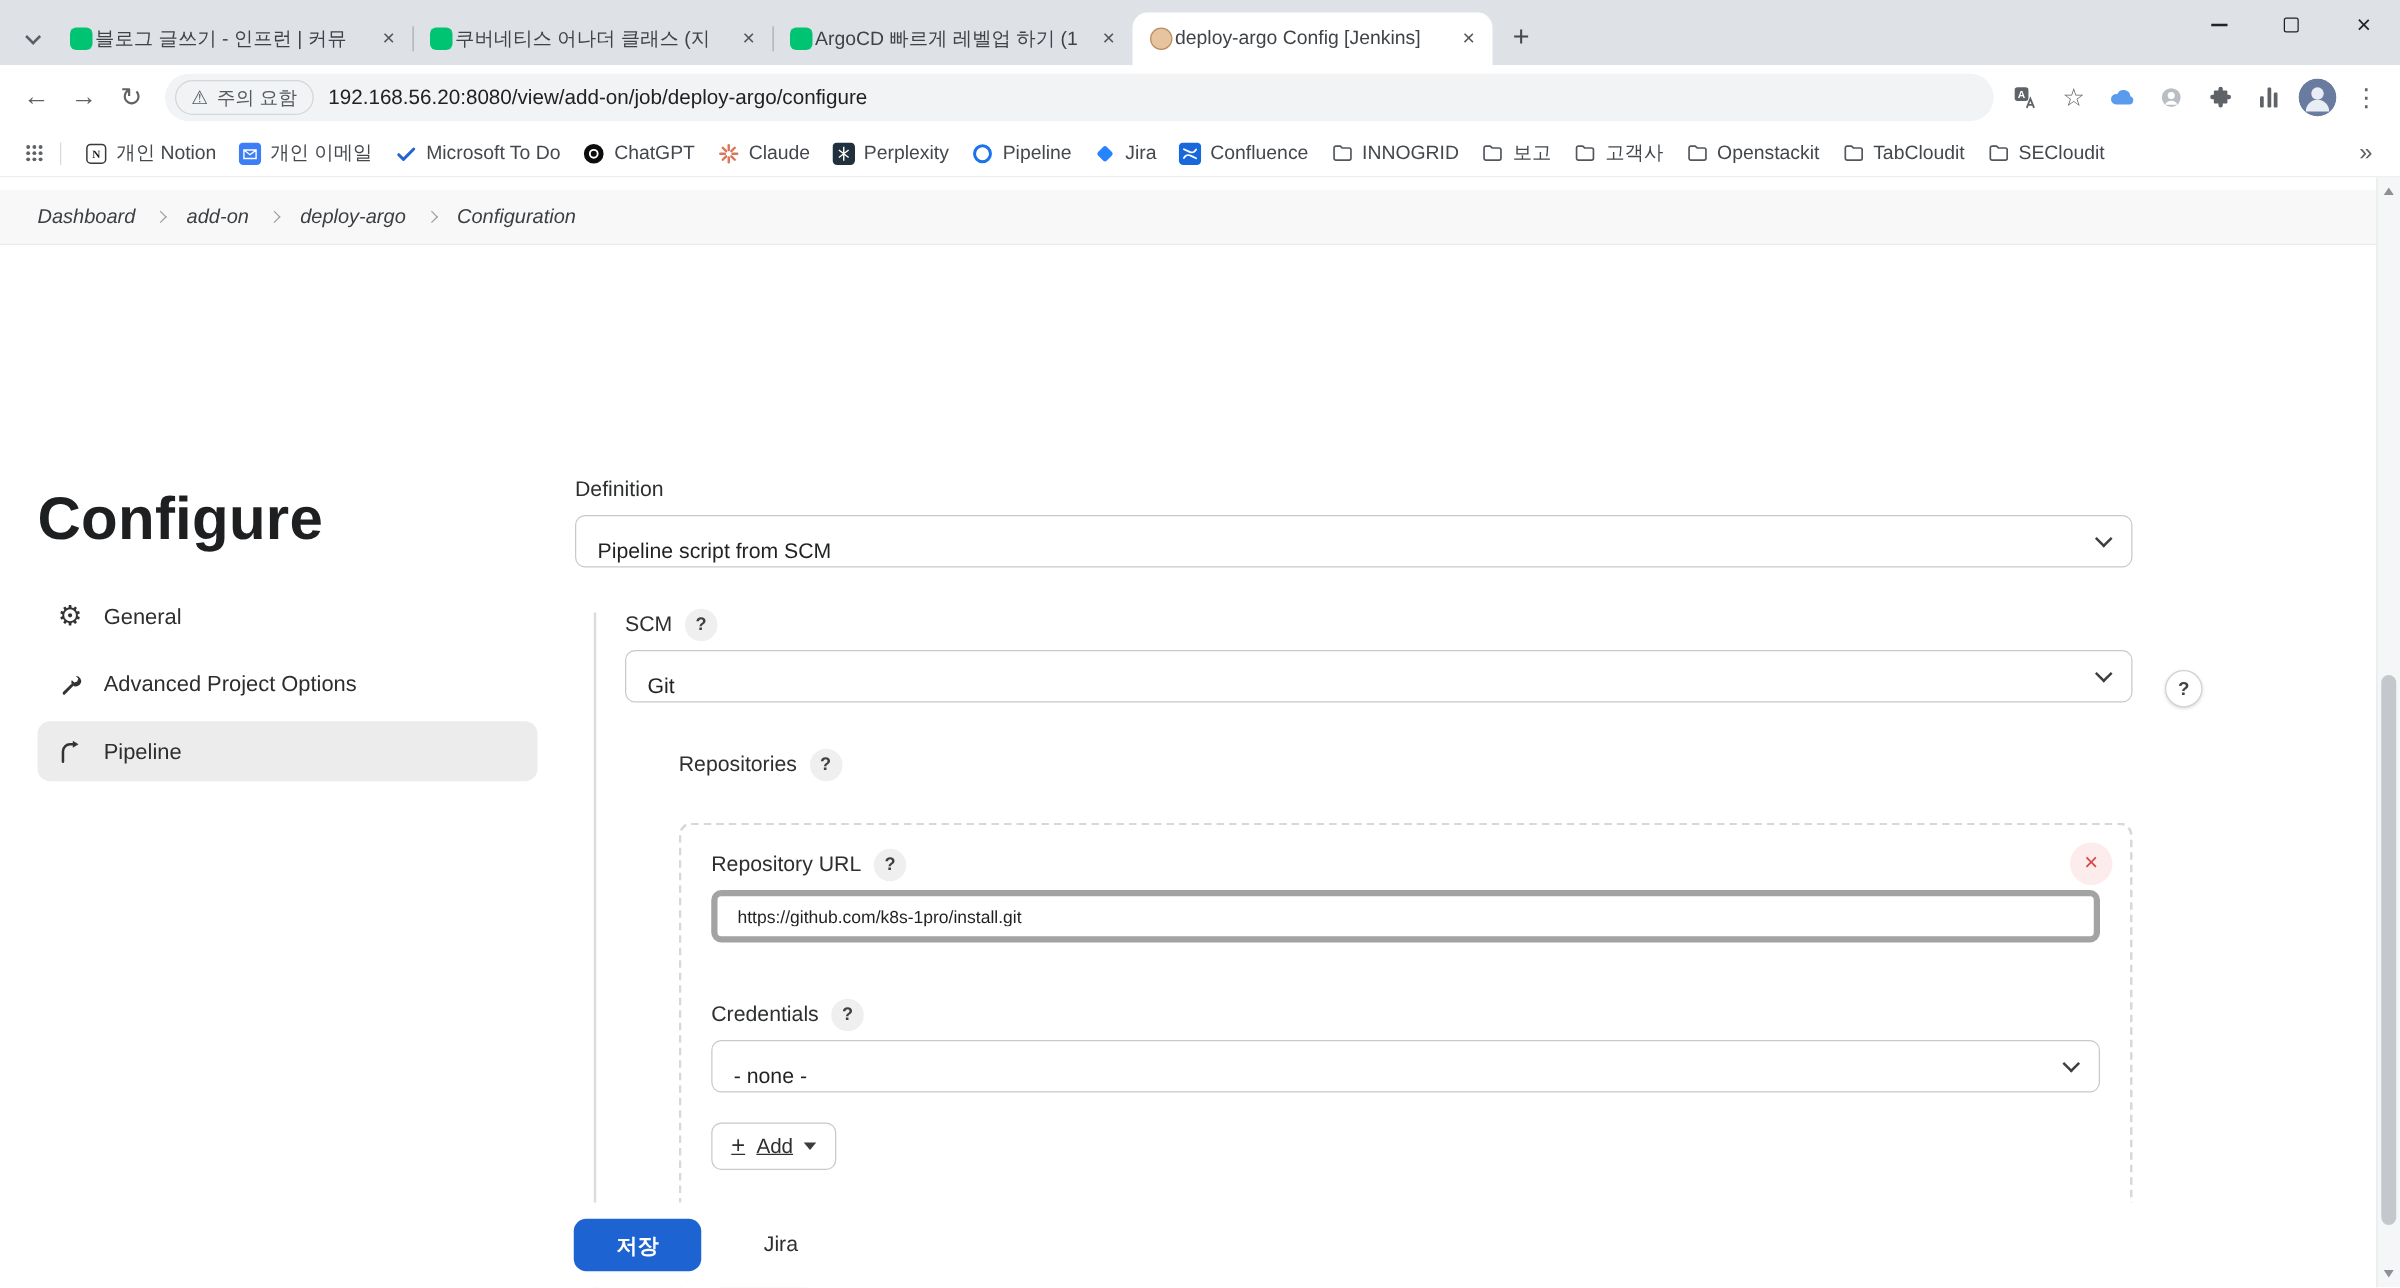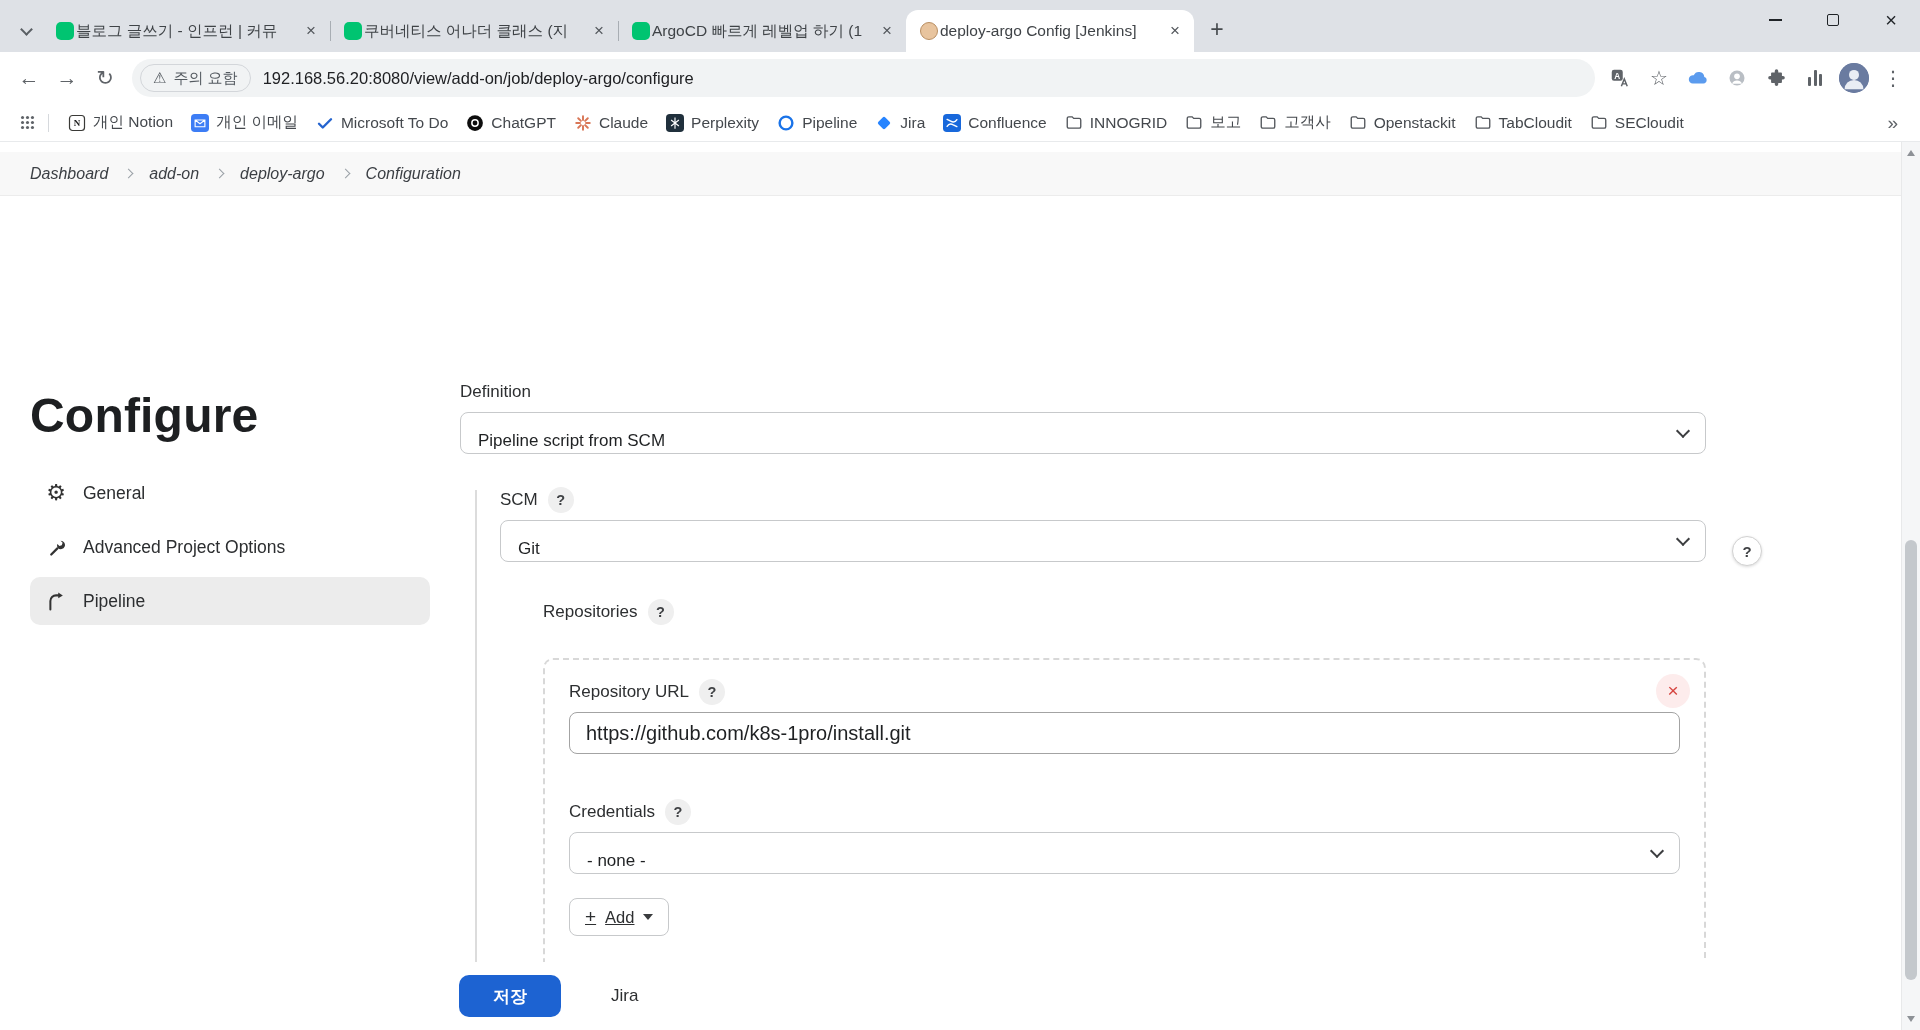--- a/index.html
+++ b/index.html
@@ -53,21 +53,21 @@
   .side-title { font-size:48px; font-weight:700; color:#1d1f21; letter-spacing:.2px; }
   .side-list { margin-top:26px; display:flex; flex-direction:column; gap:6px; }
   .side-item { display:flex; align-items:center; gap:15px; height:48px; padding:0 14px; border-radius:10px; font-size:17.5px; color:#2c2e30; }
   .side-item.active { background:#ececec; }
   .side-ic { width:24px; height:24px; display:flex; align-items:center; justify-content:center; font-size:22px; color:#333; }
 
   .main { position:absolute; left:460px; top:240px; width:1246px; }
   .flabel { display:flex; align-items:center; gap:10px; font-size:17px; color:#2d2f31; height:20px; }
   .selectbox { height:42px; border:1px solid #c7c9cb; border-radius:8px; background:#fff; display:flex; align-items:center; padding:16px 40px 0 17px; font-size:17px; color:#1f2123; position:relative; margin-top:10px; }
   .sel-chev { position:absolute; right:17px; top:50%; width:10px; height:10px; border-right:2px solid #3c3e40; border-bottom:2px solid #3c3e40; transform:translateY(-70%) rotate(45deg); }
-  .textinput { width:100%; height:42px; border:1px solid #a3a3a3; border-radius:8px; padding:0 16px; font-size:20px; color:#1f2123; margin-top:10px; font-family:inherit; outline:none; }
+  .textinput { width:100%; height:42px; border:5px solid #a3a3a3; border-radius:8px; padding:0 16px; font-size:14px; color:#1f2123; margin-top:10px; font-family:inherit; outline:none; }
   .help { width:26px; height:26px; border-radius:50%; background:#efefef; color:#3f4144; display:flex; align-items:center; justify-content:center; font-size:14.5px; font-weight:700; flex:none; }
   .help-float { position:absolute; right:-56px; top:16px; width:30px; height:30px; background:#fff; border:1px solid #d2d2d2; box-shadow:0 1px 3px rgba(0,0,0,.15); font-size:15px; }
 
   .scm { margin-left:15px; margin-top:36px; border-left:2px solid #dcdcdc; padding-left:23px; }
   .row-rel { position:relative; }
   .repos { margin-top:40px; margin-left:43px; }
   .repobox { margin-top:36px; width:1163px; border:2px dashed #d8d8d8; border-radius:10px; padding:22px 24px 26px; position:relative; }
   .del-btn { position:absolute; top:14px; right:14px; width:34px; height:34px; border-radius:50%; background:#fdecec; color:#d64541; display:flex; align-items:center; justify-content:center; font-size:19px; }
   .mt48 { margin-top:48px; }
   .btn-outline { display:inline-flex; align-items:center; gap:9px; height:38px; border:1px solid #c7c9cb; border-radius:8px; padding:0 15px; font-size:16.5px; color:#2d2f31; background:#fff;text-decoration:underline; }

